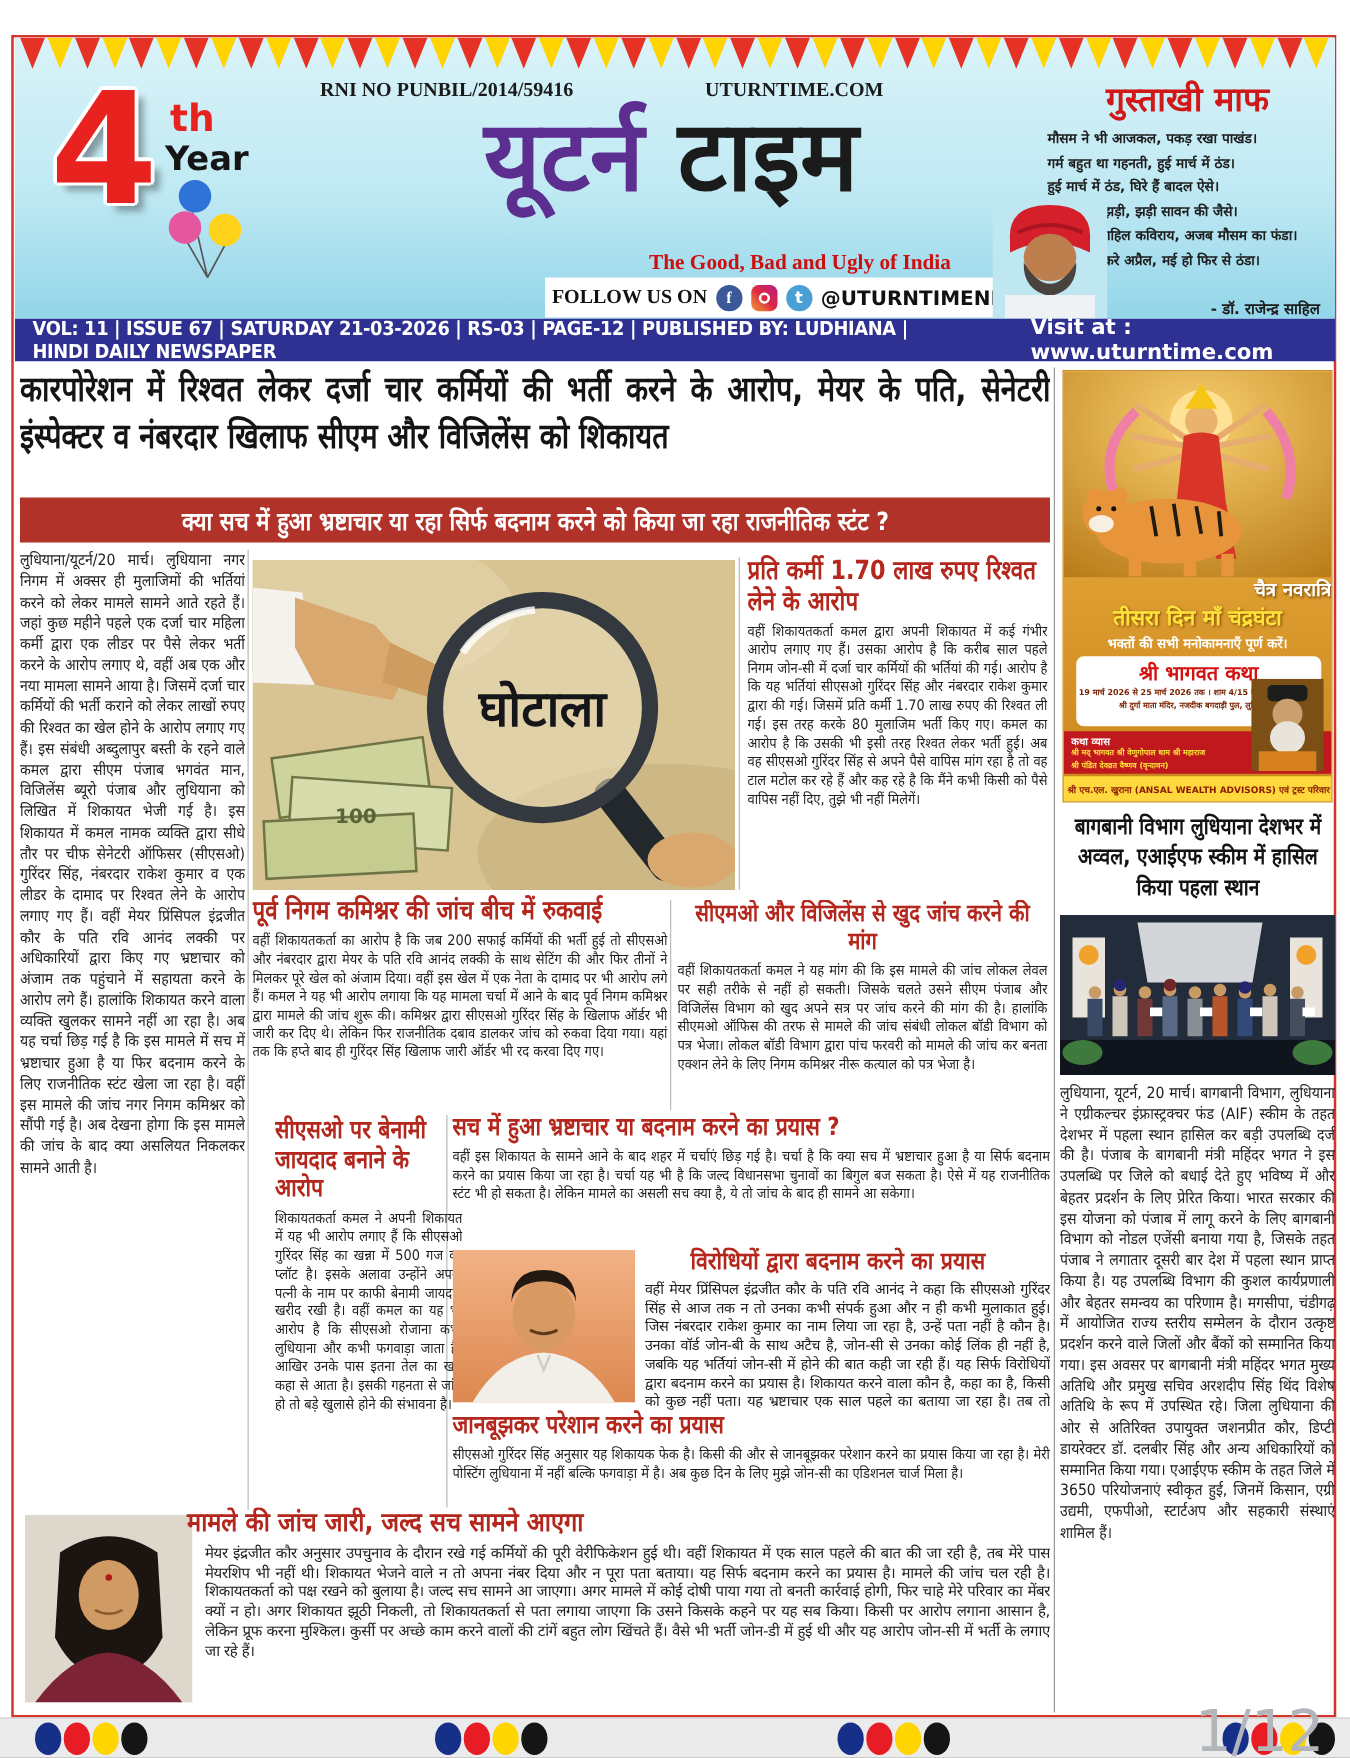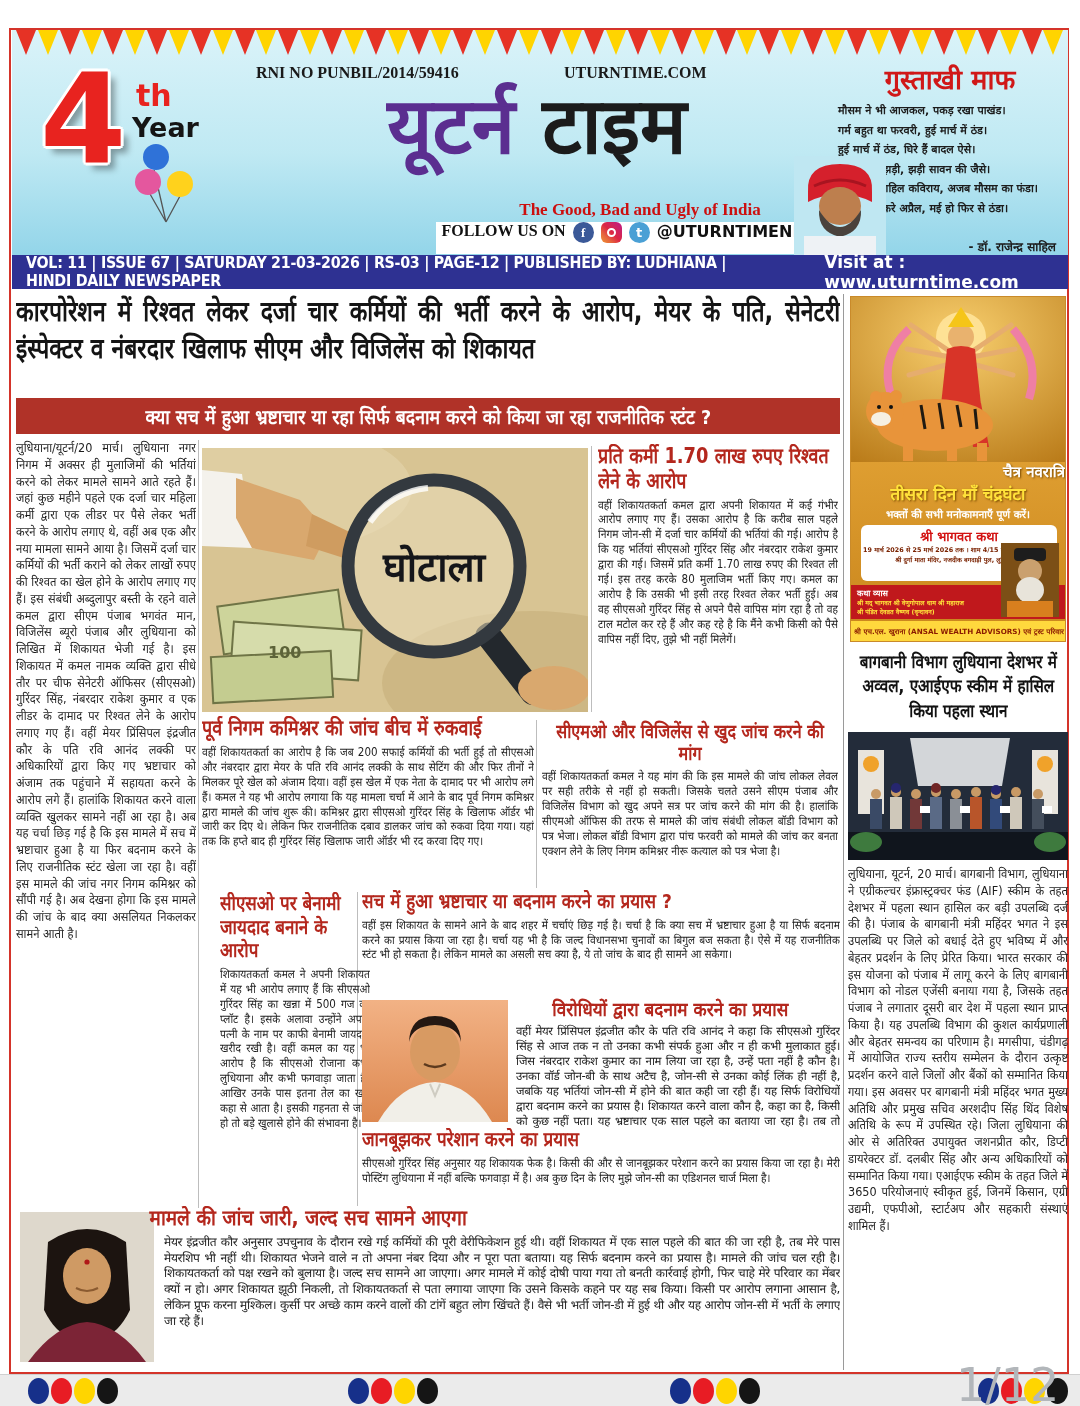--- a/index.html
+++ b/index.html
@@ -17,21 +17,21 @@
 .stitle{color:#b4271d;font-weight:bold;line-height:1.18;margin-bottom:4px}
 .sbody{color:#1d1d1d;text-align:justify;line-height:1.3}
 .cond{transform-origin:0 0}
 .c90{width:111.1%;transform:scaleX(0.9)}
 .c85{width:117.6%;transform:scaleX(0.85)}
 .c82{width:122%;transform:scaleX(0.82)}
 .c85m{width:117.6%;margin-left:-8.8%;transform:scaleX(0.85);transform-origin:50% 0}
 .vrule{position:absolute;width:1px;background:#bdbdbd}
 .banner{background:#b03228;color:#fff;display:flex;align-items:center;justify-content:center}
 .infobar{left:12px;top:255px;width:1056px;height:34px;background:#2e3192;color:#fff;display:flex;align-items:center;justify-content:space-between;padding:0 14px}
-.followbar{background:#fff;display:flex;justify-content:center;gap:7px}
+.followbar{background:#fff;display:flex;align-items:center;justify-content:center;gap:7px}
 .icn{width:21px;height:21px;border-radius:50%;display:inline-flex;align-items:center;justify-content:center;color:#fff;font-weight:bold;font-size:13px}
 .fb{background:#3b5998;font-family:"Liberation Serif",serif}
 .ig{background:linear-gradient(45deg,#f09433,#e6683c,#dc2743,#cc2366,#bc1888);border-radius:6px}
 .igdot{width:9px;height:9px;border:2px solid #fff;border-radius:50%}
 .tw{background:#4aa0d5}
 .footer{left:0;top:1374px;width:1080px;height:32px;background:#ebebeb;border-top:1px solid #d0d0d0}
 .dotgrp{position:absolute;top:3px;display:flex;gap:2px}
 .dot{width:21px;height:26px;border-radius:50%}
 .d-blue{background:#16308a}.d-red{background:#e81c24}.d-yel{background:#ffd500}.d-blk{background:#151515}
 .ribbon{background:linear-gradient(180deg,#e03a2a,#a81010);clip-path:polygon(0 50%,4% 0,96% 0,100% 50%,96% 100%,4% 100%);color:#fff;display:flex;align-items:center;justify-content:center;font-family:"Liberation Serif",serif;font-weight:bold}
@@ -125,21 +125,21 @@
           <span class="igdot"></span>
         </span>
       <span class="icn tw">t</span>
       <span style="font-size:16px;font-weight:bold;color:#111">@UTURNTIMENEWS</span>
     </div>
 
     <div class="abs" style="left:826px;top:30px;width:224px">
       <div style="text-align:center;font-size:27px;font-weight:800;color:#d01818">गुस्ताखी माफ</div>
       <div class="poem" style="font-size:11px;margin-top:4px">
         <div>मौसम ने भी आजकल, पकड़ रखा पाखंड।</div>
-        <div>गर्म बहुत था फरवरी, हुई मार्च में ठंड।</div>
+        <div>गर्म बहुत था गहनती, हुई मार्च में ठंड।</div>
         <div>हुई मार्च में ठंड, घिरे हैं बादल ऐसे।</div>
         <div>लगी हुई है झड़ी, झड़ी सावन की जैसे।</div>
         <div style="padding-left:22px">कह साहिल कविराय, अजब मौसम का फंडा।</div>
         <div style="padding-left:28px">गर्म करे अप्रैल, मई हो फिर से ठंडा।</div>
       </div>
       <div style="text-align:right;font-size:12px;font-weight:bold;color:#1c1c1c;margin-top:20px;padding-right:6px">- डॉ. राजेन्द्र साहिल</div>
     </div>
 
     <div class="abs" style="left:782px;top:126px;width:92px;height:99px">
       <svg width="92" height="99" viewBox="0 0 92 99">
@@ -306,21 +306,21 @@
             <rect x="52" y="146" width="10" height="18"></rect>
             <rect x="96" y="148" width="10" height="16"></rect>
             <rect x="126" y="146" width="10" height="18"></rect>
           </g>
       </svg>
     </div>
     <div class="abs" style="left:0;top:164px;width:100%;text-align:right;font-size:15px;font-weight:bold;color:#fff;text-shadow:1px 1px 2px #7a4a00">चैत्र नवरात्रि</div>
     <div class="abs" style="left:0;top:185px;width:100%;text-align:center;font-size:17px;font-weight:800;color:#ffe23a;text-shadow:1px 1px 2px #7a4a00">तीसरा दिन माँ चंद्रघंटा</div>
     <div class="abs" style="left:0;top:210px;width:100%;text-align:center;font-size:10.5px;font-weight:bold;color:#fff">भक्तों की सभी मनोकामनाएँ पूर्ण करें।</div>
     <div class="abs" style="left:10px;top:228px;width:196px;height:56px;background:#fff;border-radius:6px;text-align:center;padding-top:2px">
-      <div style="font-size:13px;font-weight:800;color:#d31212">श्री भागवत कथा</div>
+      <div style="font-size:16px;font-weight:800;color:#d31212">श्री भागवत कथा</div>
       <div style="font-size:6.4px;font-weight:bold;color:#7a2200;line-height:1.6">19 मार्च 2026 से 25 मार्च 2026 तक । शाम 4/15 बजे से 7/15 बजे तक</div>
       <div style="font-size:6.4px;font-weight:bold;color:#7a2200">श्री दुर्गा माता मंदिर, नजदीक बगदाड़ी पुल, लुधियाना में</div>
     </div>
     <div class="abs" style="left:0;top:288px;width:216px;height:34px;background:#c0181c;padding:2px 6px">
       <div style="font-size:8px;font-weight:bold;color:#fff">कथा व्यास</div>
       <div style="font-size:6.3px;font-weight:bold;color:#ffe23a;line-height:1.5;width:150px">श्री मद् भागवत श्री वेणुगोपाल धाम श्री महाराज</div>
       <div style="font-size:6.3px;font-weight:bold;color:#ffe23a;width:150px">श्री पंडित देवव्रत वैष्णव (वृन्दावन)</div>
     </div>
     <div class="abs" style="right:6px;top:246px;width:58px;height:74px;z-index:2">
       <svg width="58" height="74" viewBox="0 0 58 74">

